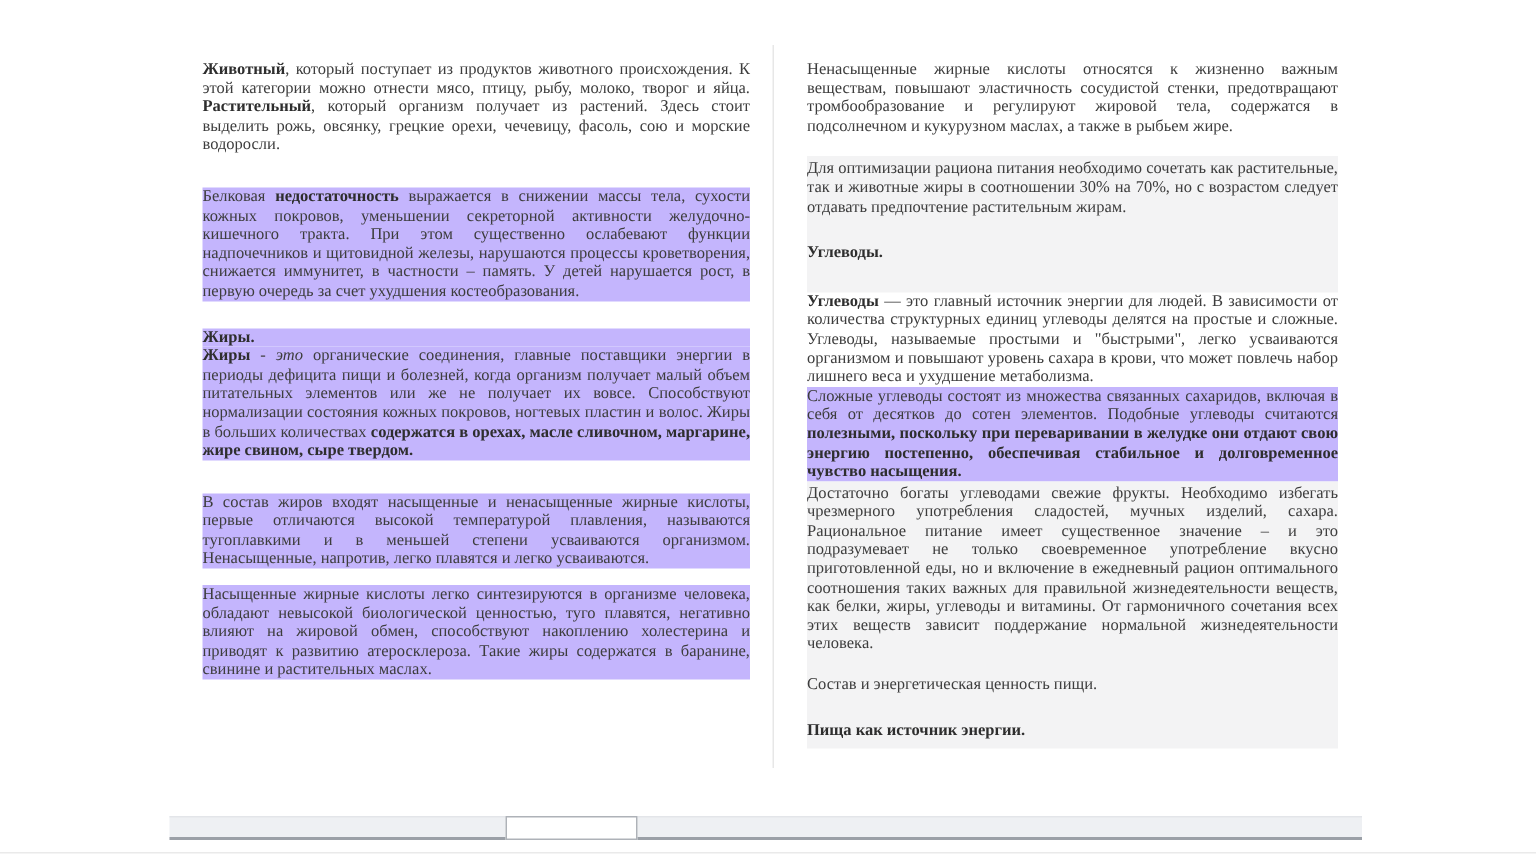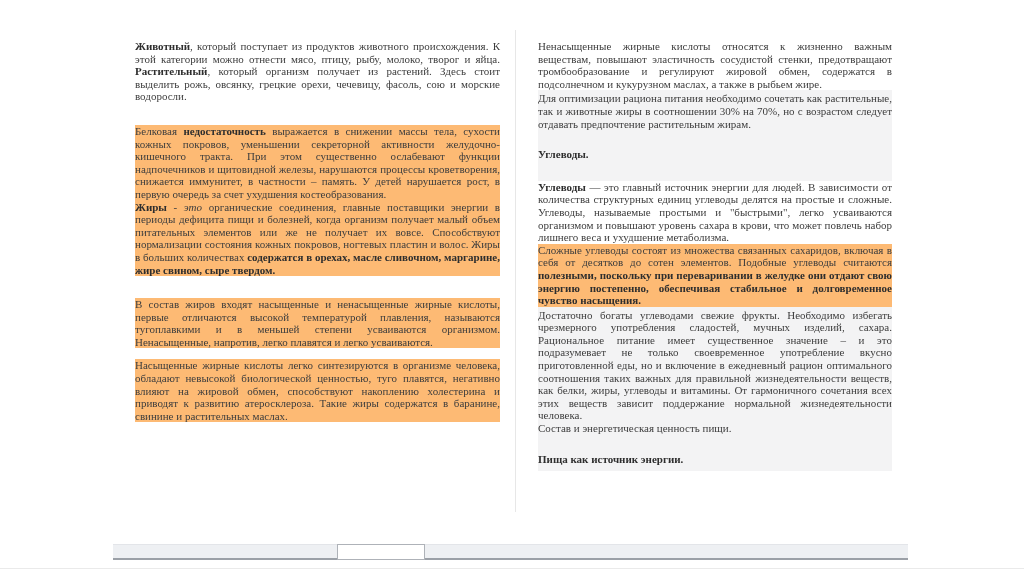--- a/index.html
+++ b/index.html
@@ -18,24 +18,24 @@
   .page-separator{
     position:absolute;left:515px;top:30px;width:1px;height:482px;
     background:#e7e7e7;
   }
   .blk{margin:0;}
   .para{}
   .heading{font-weight:bold;}
   .b{font-weight:bold;color:#2e2e2e;}
   .i{font-style:italic;}
   .hl-strong{background:#f3f3f4;}
-  .hl-faint{background:#fdba74;}
+  .hl-faint{background:#c4b5fd;}
   .group{display:block;}
   .s1{}
-  .s2{font-family:Liberation Serif, serif;}
+  .s2{margin-top:14px;font-family:Liberation Serif, serif;}
   .s3{margin-top:18px;}
   .s4{margin-top:22px;}
   .s5{margin-top:11px;}
   .padlg{padding-bottom:20px;padding-top:2px;}
   .padsm{padding-bottom:6px;padding-top:2px;}
   
   .hscroll-track{
     position:absolute;left:113px;top:544px;width:795px;height:16px;
     background:#eef0f3;border-top:1px solid #e3e5e9;
     border-bottom:2px solid #9ba0a7;box-sizing:border-box;
@@ -48,27 +48,28 @@
     position:absolute;left:0;top:568px;width:1024px;height:1px;
     background:#eaeaea;
   }
 </style>
 </head>
 <body>
 
 <div class="page page-left">
     <div class="blk para"><span class="b">Животный</span><span>, который поступает из продуктов животного происхождения. К этой категории можно отнести мясо, птицу, рыбу, молоко, творог и яйца. </span><span class="b">Растительный</span><span>, который организм получает из растений. Здесь стоит выделить рожь, овсянку, грецкие орехи, чечевицу, фасоль, сою и морские водоросли.</span></div>
     <div class="blk para hl-faint s4"><span>Белковая </span><span class="b">недостаточность</span><span> выражается в снижении массы тела, сухости кожных покровов, уменьшении секреторной активности желудочно-кишечного тракта. При этом существенно ослабевают функции надпочечников и щитовидной железы, нарушаются процессы кроветворения, снижается иммунитет, в частности – память. У детей нарушается рост, в первую очередь за счет ухудшения костеобразования.</span></div>
+    <div class="blk heading hl-faint s3"><span class="b">Жиры.</span></div>
     <div class="blk para hl-faint s1"><span class="b">Жиры</span><span> - </span><span class="i">это</span><span> органические соединения, главные поставщики энергии в периоды дефицита пищи и болезней, когда организм получает малый объем питательных элементов или же не получает их вовсе. Способствуют нормализации состояния кожных покровов, ногтевых пластин и волос. Жиры в больших количествах </span><span class="b">содержатся в орехах, масле сливочном, маргарине, жире свином, сыре твердом.</span></div>
     <div class="blk para hl-faint s4"><span>В состав жиров входят насыщенные и ненасыщенные жирные кислоты, первые отличаются высокой температурой плавления, называются тугоплавкими и в меньшей степени усваиваются организмом. Ненасыщенные, напротив, легко плавятся и легко усваиваются.</span></div>
     <div class="blk para hl-faint s5"><span>Насыщенные жирные кислоты легко синтезируются в организме человека, обладают невысокой биологической ценностью, туго плавятся, негативно влияют на жировой обмен, способствуют накоплению холестерина и приводят к развитию атеросклероза. Такие жиры содержатся в баранине, свинине и растительных маслах.</span></div>
   </div>
 <div class="page-separator"></div>
 <div class="page page-right">
-    <div class="blk para"><span>Ненасыщенные жирные кислоты относятся к жизненно важным веществам, повышают эластичность сосудистой стенки, предотвращают тромбообразование и регулируют жировой обмен, содержатся в подсолнечном и кукурузном маслах, а также в рыбьем жире.</span></div>
+    <div class="blk para"><span>Ненасыщенные жирные кислоты относятся к жизненно важным веществам, повышают эластичность сосудистой стенки, предотвращают тромбообразование и регулируют жировой тела, содержатся в подсолнечном и кукурузном маслах, а также в рыбьем жире.</span></div>
     <div class="group hl-strong s2 padlg">
       <div class="blk para"><span>Для оптимизации рациона питания необходимо сочетать как растительные, так и животные жиры в соотношении 30% на 70%, но с возрастом следует отдавать предпочтение растительным жирам.</span></div>
       <div class="blk heading s3"><span class="b">Углеводы.</span></div>
     </div>
     <div class="blk para s1"><span class="b">Углеводы</span><span> — это главный источник энергии для людей. В зависимости от количества структурных единиц углеводы делятся на простые и сложные. Углеводы, называемые простыми и "быстрыми", легко усваиваются организмом и повышают уровень сахара в крови, что может повлечь набор лишнего веса и ухудшение метаболизма.</span></div>
     <div class="blk para hl-faint"><span>Сложные углеводы состоят из множества связанных сахаридов, включая в себя от десятков до сотен элементов. Подобные углеводы считаются </span><span class="b">полезными, поскольку при переваривании в желудке они отдают свою энергию постепенно, обеспечивая стабильное и долговременное чувство насыщения.</span></div>
     <div class="group hl-strong padsm">
       <div class="blk para"><span>Достаточно богаты углеводами свежие фрукты. Необходимо избегать чрезмерного употребления сладостей, мучных изделий, сахара. Рациональное питание имеет существенное значение – и это подразумевает не только своевременное употребление вкусно приготовленной еды, но и включение в ежедневный рацион оптимального соотношения таких важных для правильной жизнедеятельности веществ, как белки, жиры, углеводы и витамины. От гармоничного сочетания всех этих веществ зависит поддержание нормальной жизнедеятельности человека.</span></div>
       <div class="blk para s2"><span>Состав и энергетическая ценность пищи.</span></div>
       <div class="blk heading s3"><span class="b">Пища как источник энергии.</span></div>

